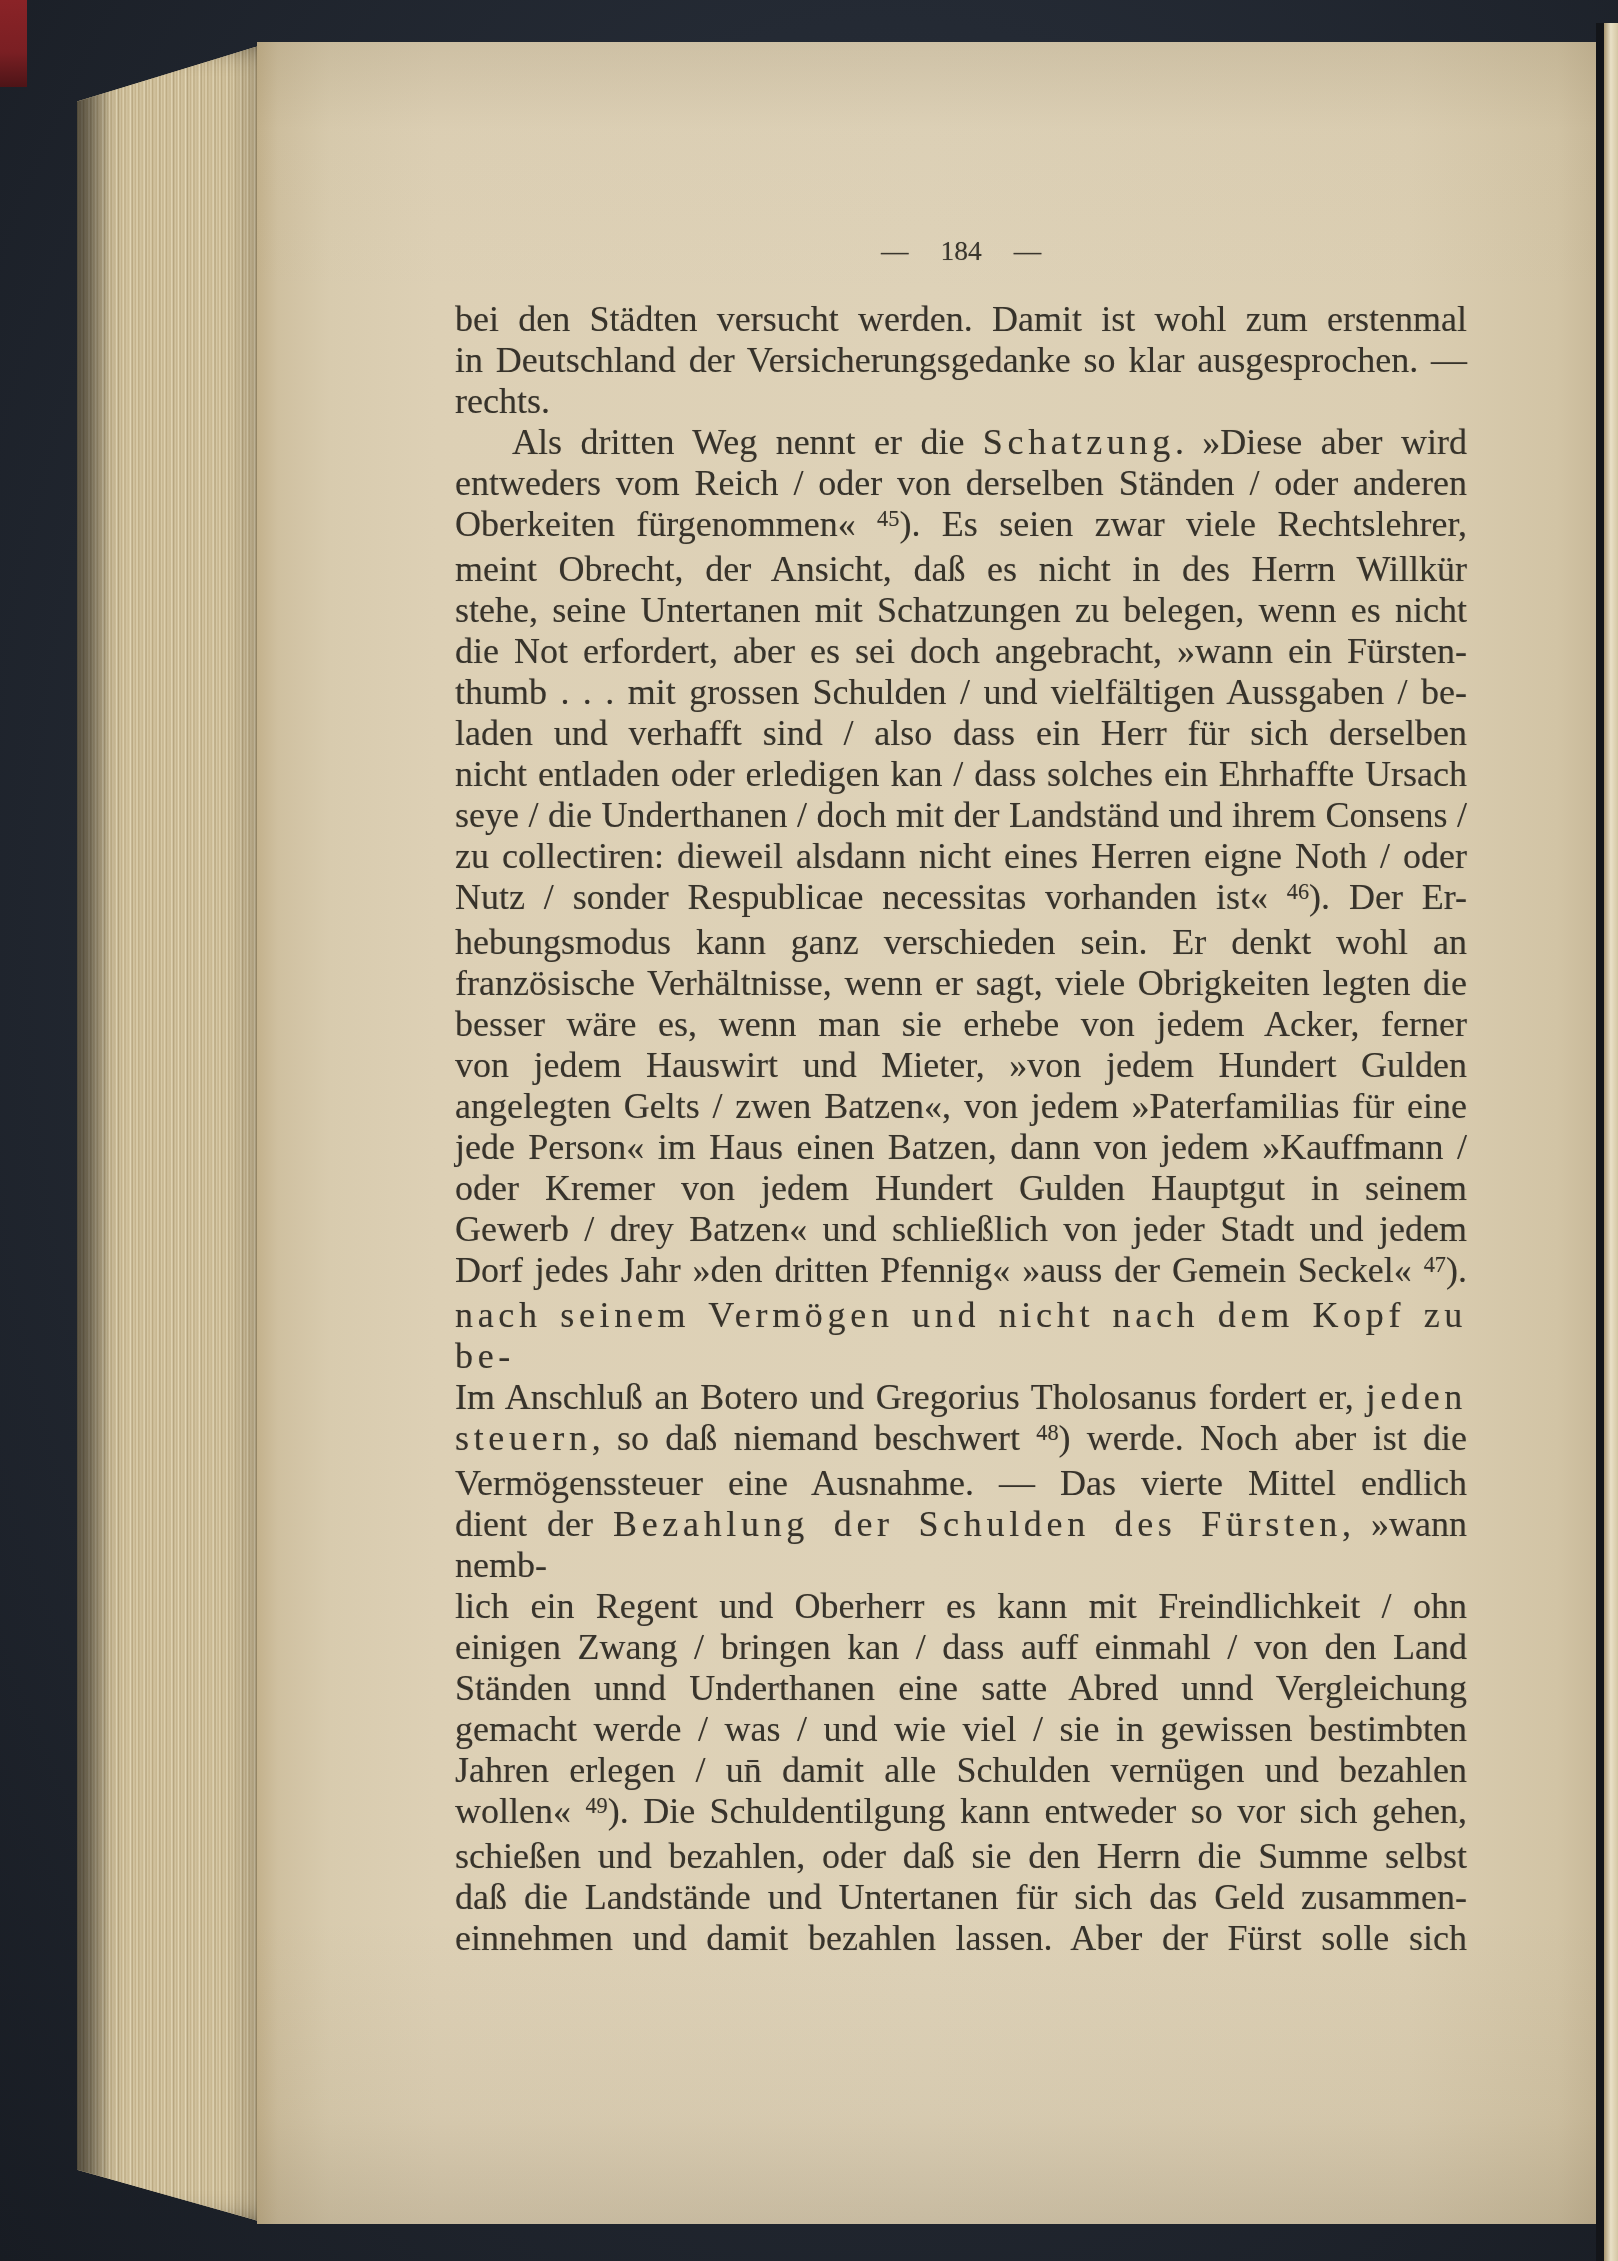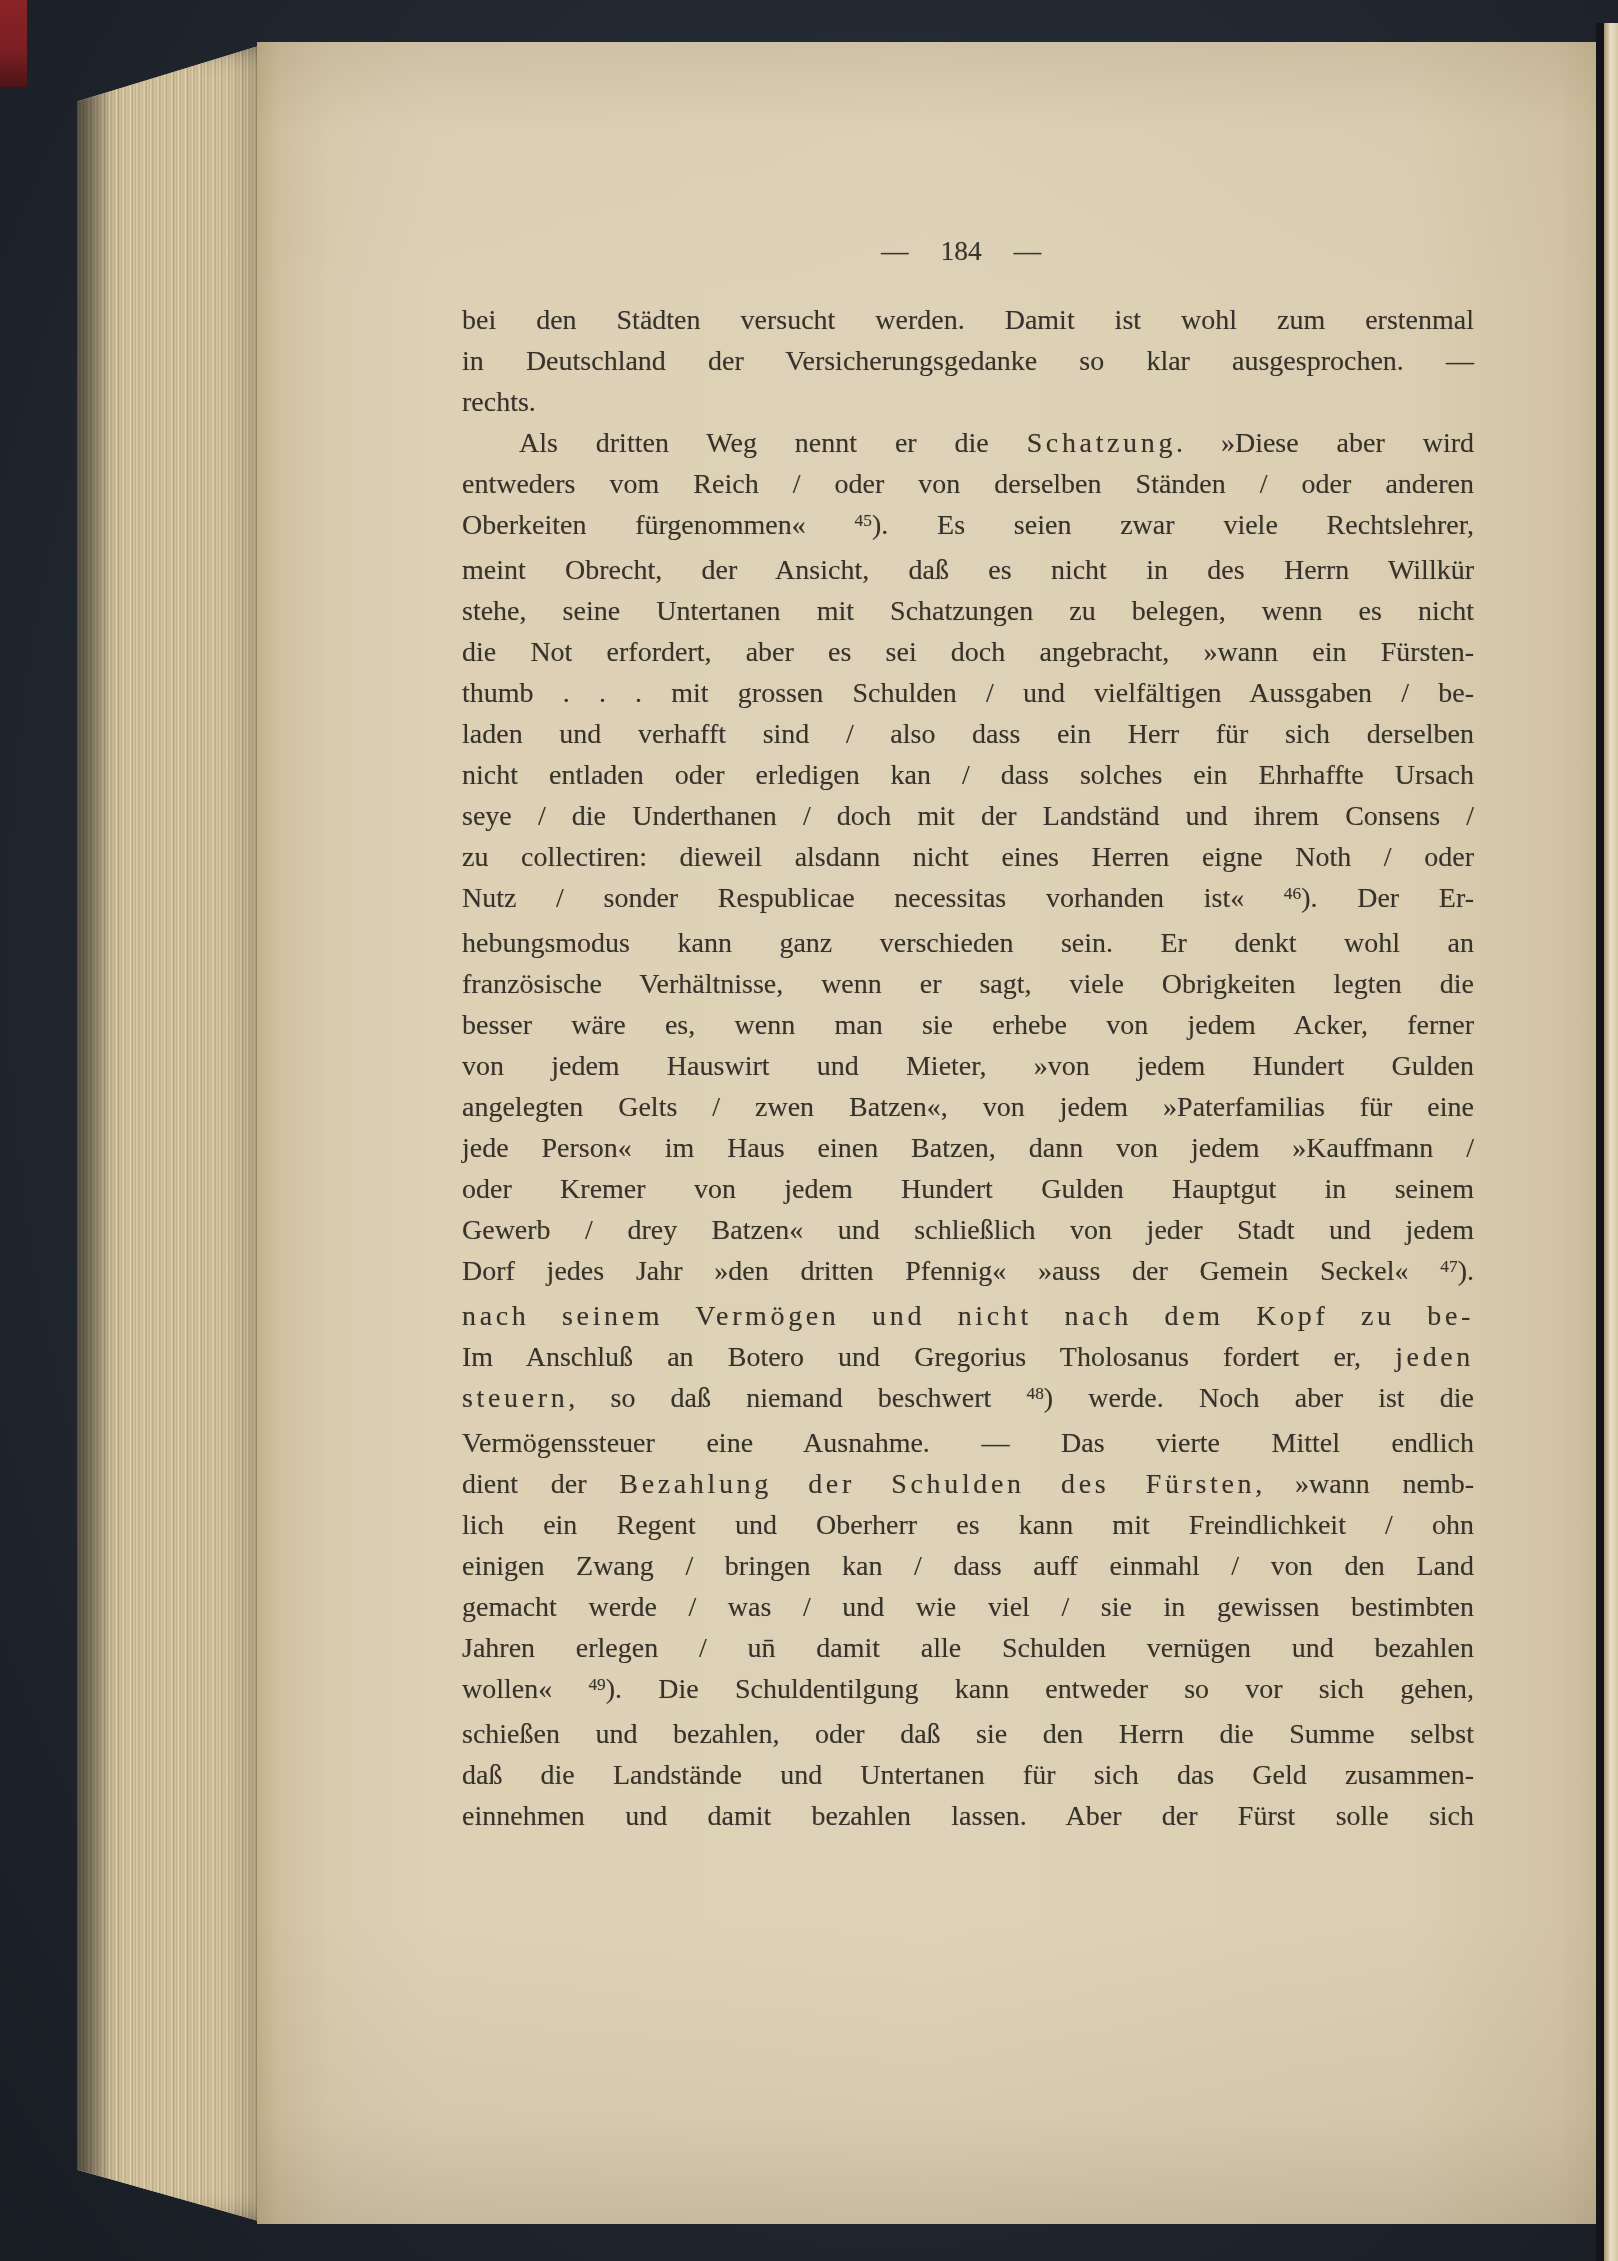--- a/index.html
+++ b/index.html
@@ -87,25 +87,24 @@
     font-size: 27.5px;
     color: #3a362e;
     text-shadow: 0 0 0.8px rgba(58,54,46,0.4);
   }
 
   
   .text-column {
     position: absolute;
     left: 198px; top: 257px;
     width: 1012px;
-    font-size: 28px;
+    font-size: 36px;
     line-height: 41px;
     color: #37332b;
     text-shadow: 0 0 0.8px rgba(55,50,40,0.35);
-    margin-left: 7px;
   }
   .line {
     text-align: justify;
     text-align-last: justify;
     white-space: normal;
   }
   .line.end { text-align-last: left; }
   .line.indent { text-indent: 57px; }
 
   .sp { letter-spacing: 0.13em; }          
@@ -153,20 +152,21 @@
       <div class="line"><span>oder Kremer von jedem Hundert Gulden Hauptgut in seinem</span></div>
       <div class="line"><span>Gewerb / drey Batzen« und schließlich von jeder Stadt und jedem</span></div>
       <div class="line"><span>Dorf jedes Jahr »den dritten Pfennig« »auss der Gemein Seckel« </span><span class="fn">47</span><span>).</span></div>
       <div class="line"><span class="sp">nach seinem Vermögen und nicht nach dem Kopf zu be-</span></div>
       <div class="line"><span>Im Anschluß an Botero und Gregorius Tholosanus fordert er, </span><span class="sp">jeden</span></div>
       <div class="line"><span class="sp">steuern</span><span>, so daß niemand beschwert </span><span class="fn">48</span><span>) werde. Noch aber ist die</span></div>
       <div class="line"><span>Vermögenssteuer eine Ausnahme. — Das vierte Mittel endlich</span></div>
       <div class="line"><span>dient der </span><span class="sp">Bezahlung der Schulden des Fürsten</span><span>, »wann nemb-</span></div>
       <div class="line"><span>lich ein Regent und Oberherr es kann mit Freindlichkeit / ohn</span></div>
       <div class="line"><span>einigen Zwang / bringen kan / dass auff einmahl / von den Land</span></div>
+      <div class="line"><span>Ständen unnd Underthanen eine satte Abred unnd Vergleichung</span></div>
       <div class="line"><span>gemacht werde / was / und wie viel / sie in gewissen bestimbten</span></div>
       <div class="line"><span>Jahren erlegen / un̄ damit alle Schulden vernügen und bezahlen</span></div>
       <div class="line"><span>wollen« </span><span class="fn">49</span><span>). Die Schuldentilgung kann entweder so vor sich gehen,</span></div>
       <div class="line"><span>schießen und bezahlen, oder daß sie den Herrn die Summe selbst</span></div>
       <div class="line"><span>daß die Landstände und Untertanen für sich das Geld zusammen-</span></div>
       <div class="line"><span>einnehmen und damit bezahlen lassen. Aber der Fürst solle sich</span></div>
     </div>
 </div>
 
 <div class="page-gap"></div>

